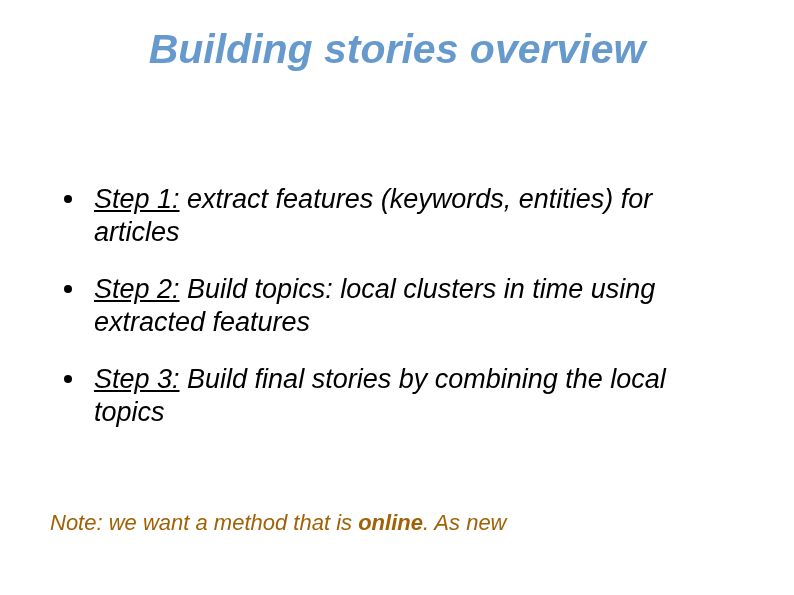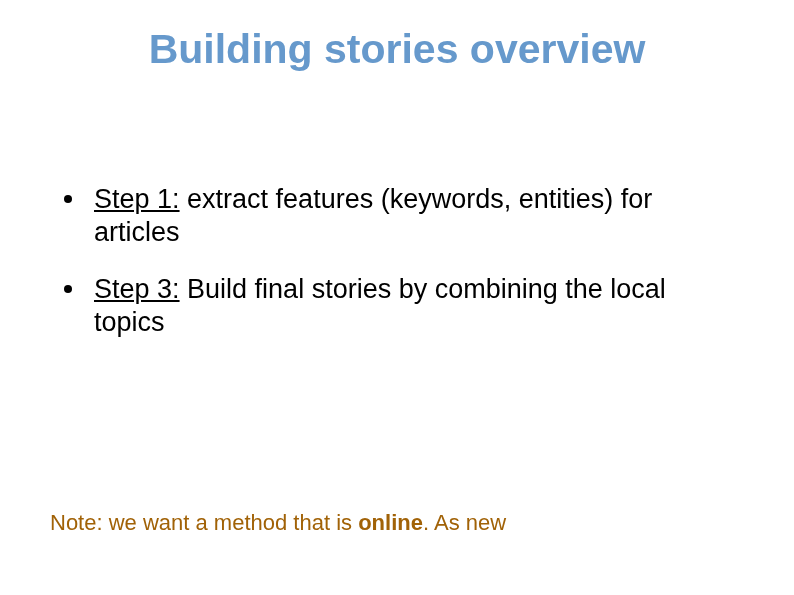--- a/index.html
+++ b/index.html
@@ -9,20 +9,21 @@
     height: 595px;
     background: #ffffff;
     font-family: Arial, Helvetica, sans-serif;
     overflow: hidden;
   }
   .slide {
     position: relative;
     width: 794px;
     height: 595px;
     box-sizing: border-box;
+    font-style: italic;
   }
   .title {
     position: absolute;
     top: 26px;
     left: 0;
     width: 100%;
     text-align: center;
     color: #6699cc;
     font-size: 41px;
     font-weight: bold;
@@ -83,20 +84,23 @@
 <div class="slide">
 
   <div class="title">Building stories overview</div>
 
   <div class="content">
     <ul class="bullets">
       <li>
         <span class="step-label">Step 1:</span><span> extract features (keywords, entities) for articles</span>
       </li>
       <li>
+        <span class="step-label">Step 2:</span><span> Build topics: local clusters in time using extracted features</span>
+      </li>
+      <li>
         <span class="step-label">Step 3:</span><span> Build final stories by combining the local topics</span>
       </li>
     </ul>
   </div>
 
   <div class="note">
     <span>Note: we want a method that is </span><span class="bold">online</span><span>. As new</span>
   </div>
 
 </div>

